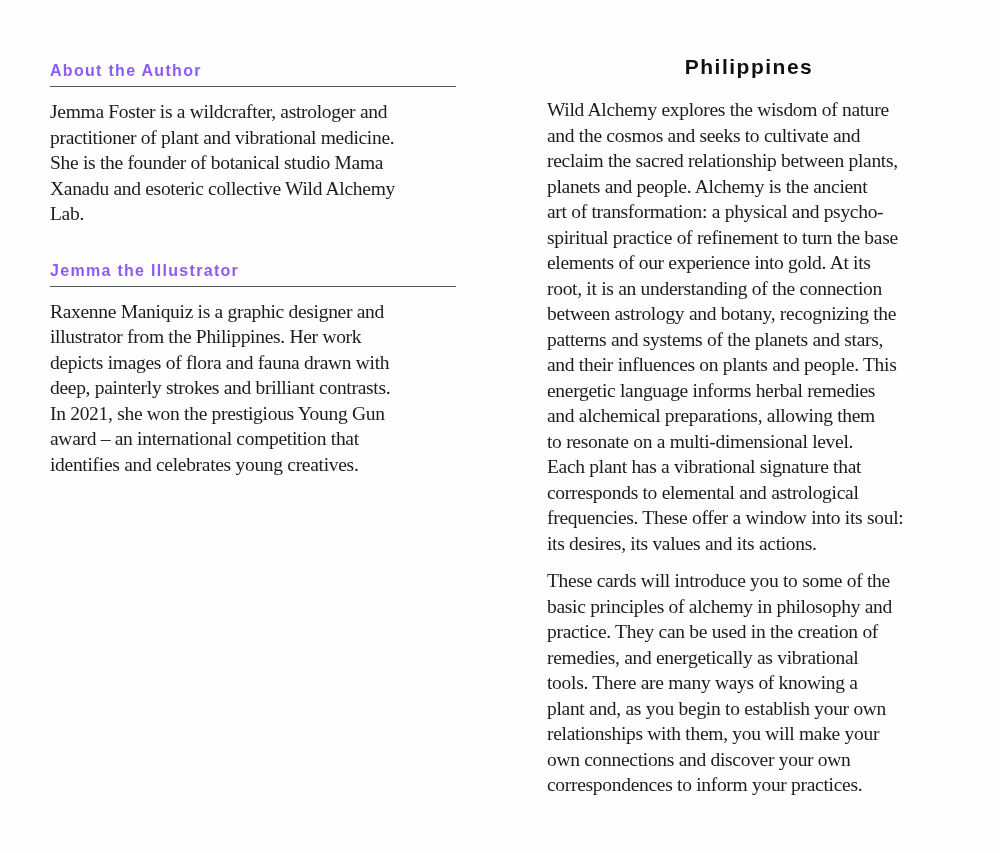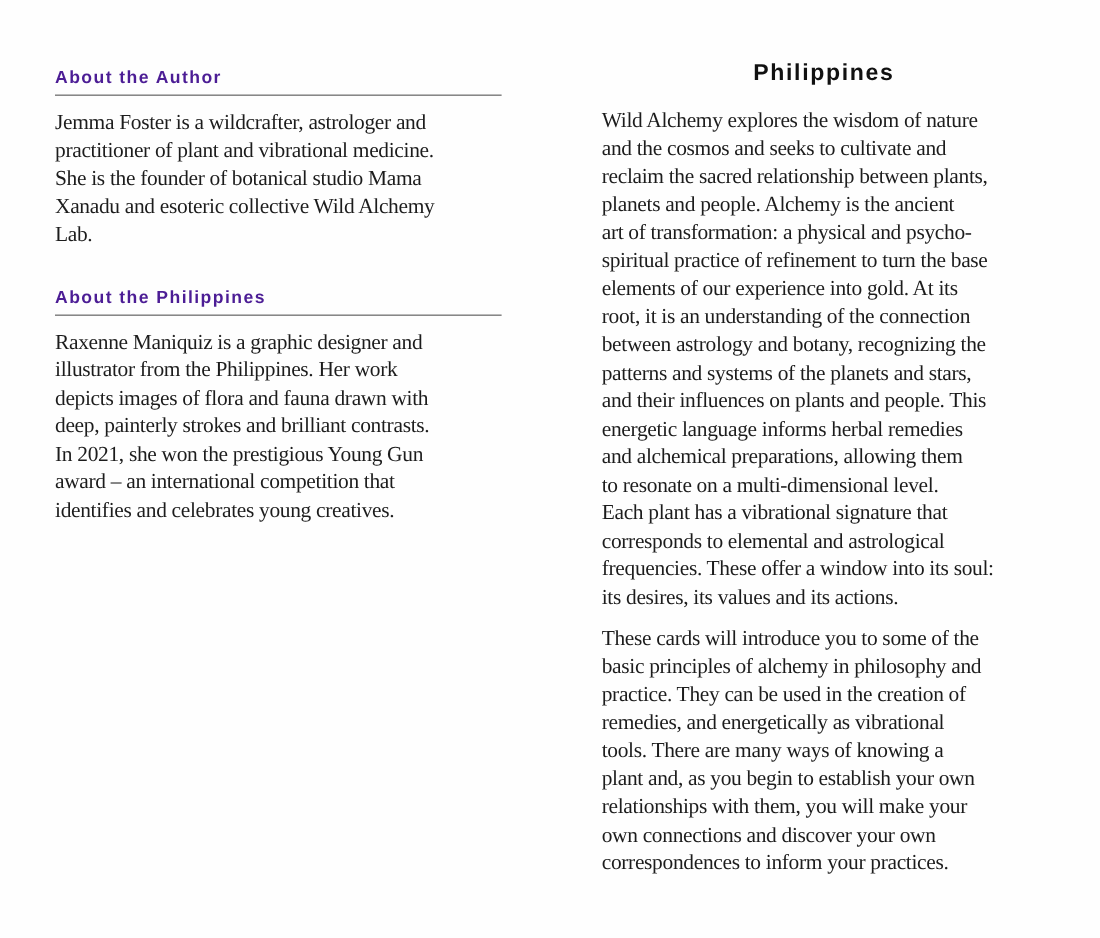--- a/index.html
+++ b/index.html
@@ -27,21 +27,21 @@
     left: 547px;
     top: 55px;
     width: 404px;
   }
   .section-heading {
     font-family: "Liberation Sans", sans-serif;
     font-weight: bold;
     font-size: 16px;
     line-height: 18px;
     letter-spacing: 1.3px;
-    color: #4c1d95;
+    color: #8b5cf6;
     margin: 0 0 6px 0;
   }
   .rule {
     border: none;
     border-top: 1.5px solid #555555;
     margin: 0 0 12px 0;
     height: 0;
   }
   .body-text {
     font-size: 19.5px;
@@ -79,21 +79,21 @@
       <h2 class="section-heading">About the Author</h2>
       <hr class="rule">
       <p class="body-text">Jemma Foster is a wildcrafter, astrologer and
 practitioner of plant and vibrational medicine.
 She is the founder of botanical studio Mama
 Xanadu and esoteric collective Wild Alchemy
 Lab.</p>
     </section>
 
     <section class="section-illustrator">
-      <h2 class="section-heading">About the Philippines</h2>
+      <h2 class="section-heading">Jemma the Illustrator</h2>
       <hr class="rule">
       <p class="body-text">Raxenne Maniquiz is a graphic designer and
 illustrator from the Philippines. Her work
 depicts images of flora and fauna drawn with
 deep, painterly strokes and brilliant contrasts.
 In 2021, she won the prestigious Young Gun
 award – an international competition that
 identifies and celebrates young creatives.</p>
     </section>
 

